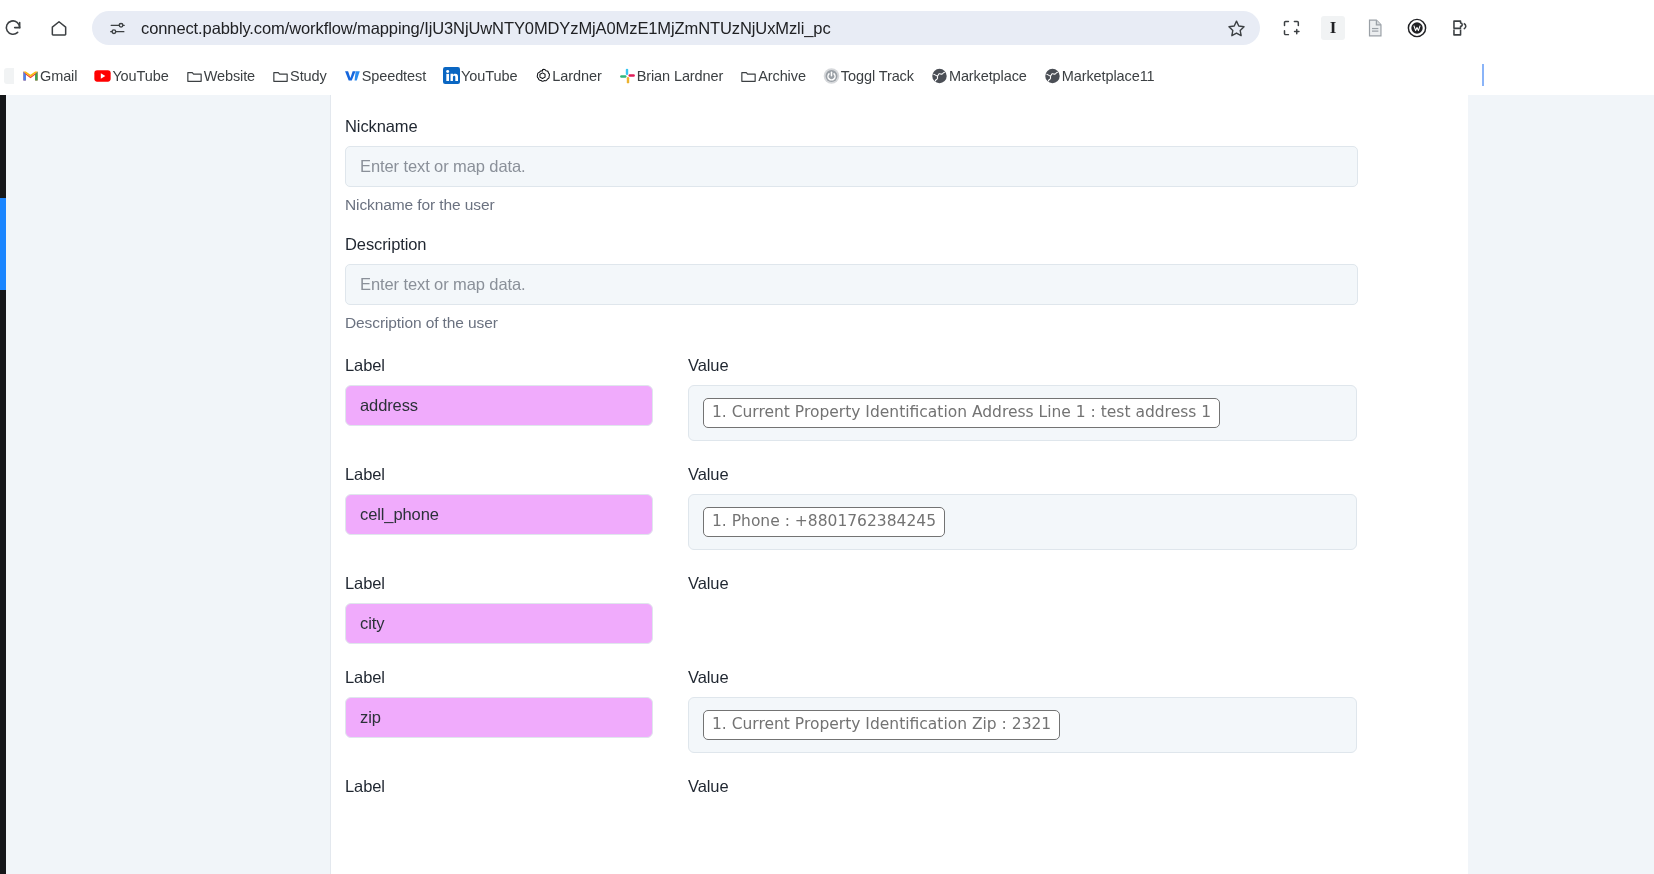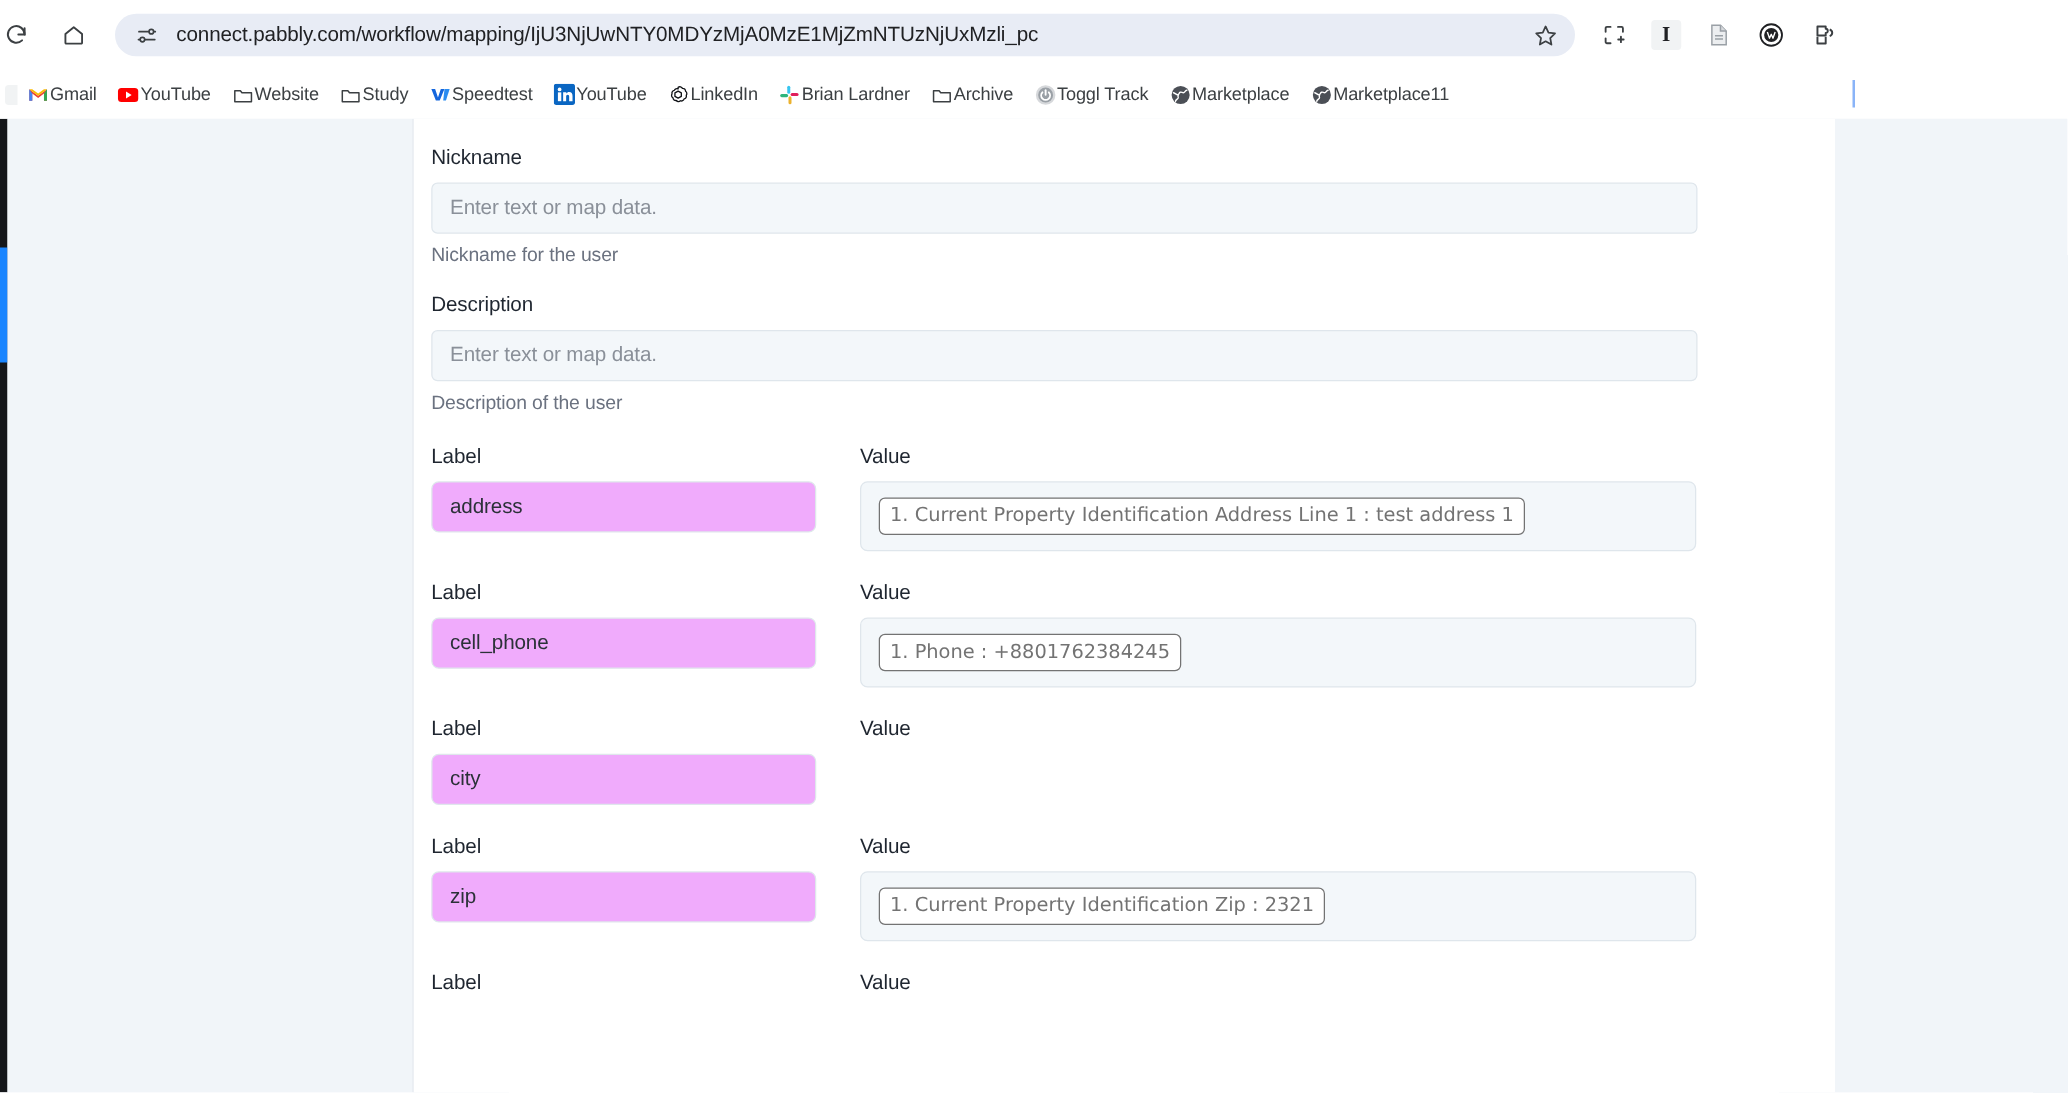--- a/index.html
+++ b/index.html
@@ -471,21 +471,21 @@
       <span class="bm-label">YouTube</span>
     </div>
 
     <div class="bookmark">
       <span class="bm-ico">
         <svg width="18" height="18" viewBox="0 0 24 24" fill="none" stroke="#111317" stroke-width="1.5" stroke-linejoin="round">
           <path d="M12 3.2c1.7-1.1 4 -.5 4.9 1.3 1.9-.2 3.5 1.3 3.5 3.2 1.5 1 1.9 3.1.8 4.6.6 1.8-.5 3.7-2.4 4.1-.5 1.8-2.5 2.8-4.2 2.1-1.3 1.3-3.5 1.2-4.7-.3-1.9.3-3.6-1.1-3.7-3-1.6-.9-2.1-3-1.1-4.5-.5-1.8.7-3.6 2.6-3.9.6-1.7 2.6-2.6 4.3-1.7z"></path>
           <path d="M8.4 9.6l3.6-2 3.6 2v4l-3.6 2-3.6-2z"></path>
         </svg>
       </span>
-      <span class="bm-label">LinkedIn</span>
+      <span class="bm-label">Lardner</span>
     </div>
 
     <div class="bookmark">
       <span class="bm-ico">
         <svg width="18" height="18" viewBox="0 0 24 24">
           <rect x="9.6" y="1.6" width="3.4" height="9" rx="1.7" fill="#36c5f0"></rect>
           <rect x="1.6" y="11" width="9" height="3.4" rx="1.7" fill="#2eb67d"></rect>
           <rect x="11" y="13.4" width="3.4" height="9" rx="1.7" fill="#ecb22e"></rect>
           <rect x="13.4" y="9.6" width="9" height="3.4" rx="1.7" fill="#e01e5a"></rect>
         </svg>

